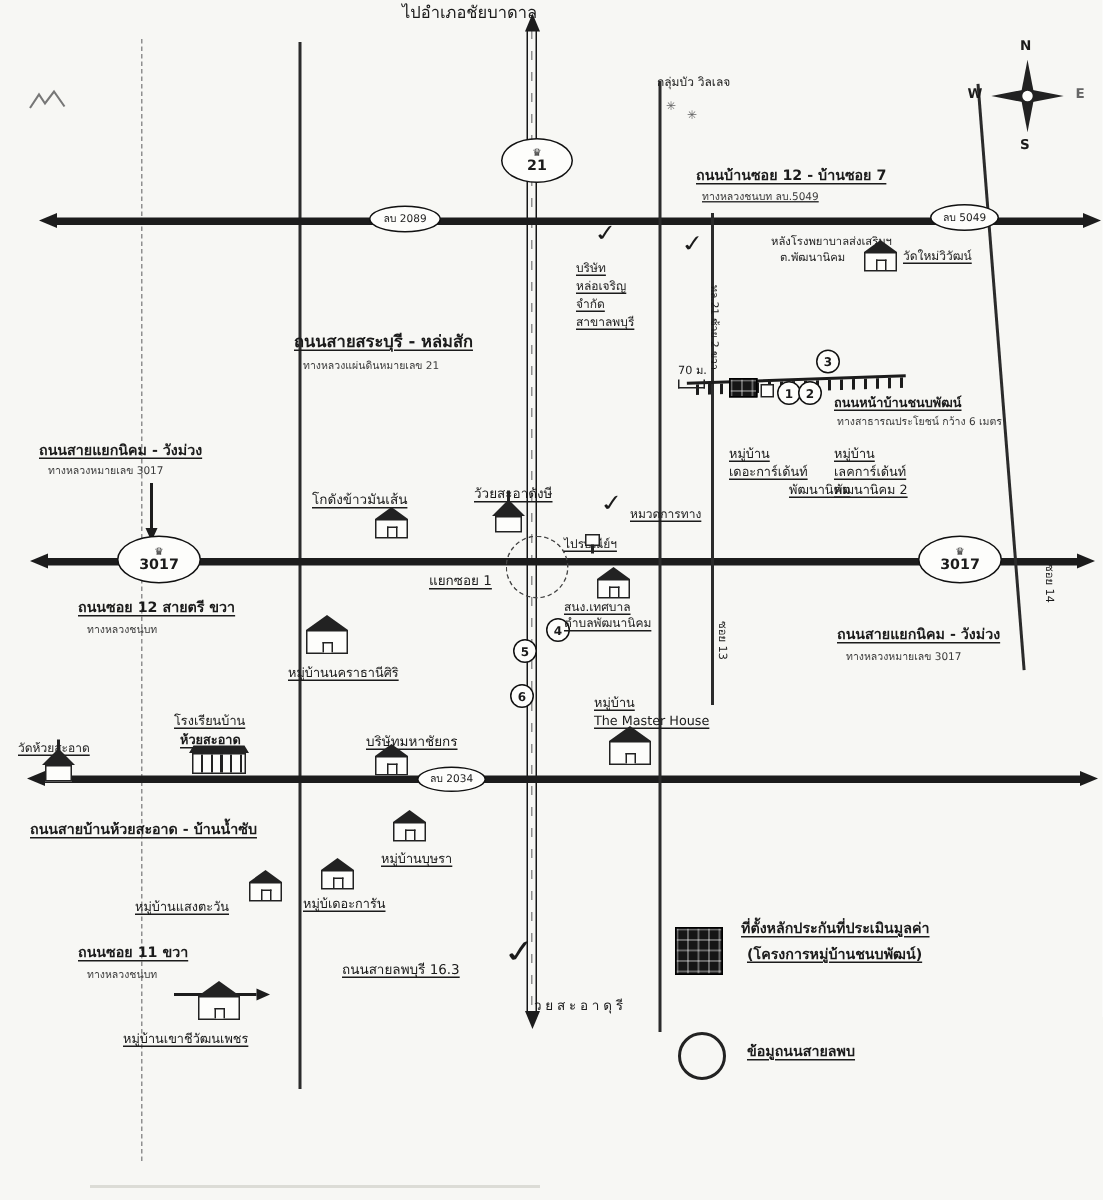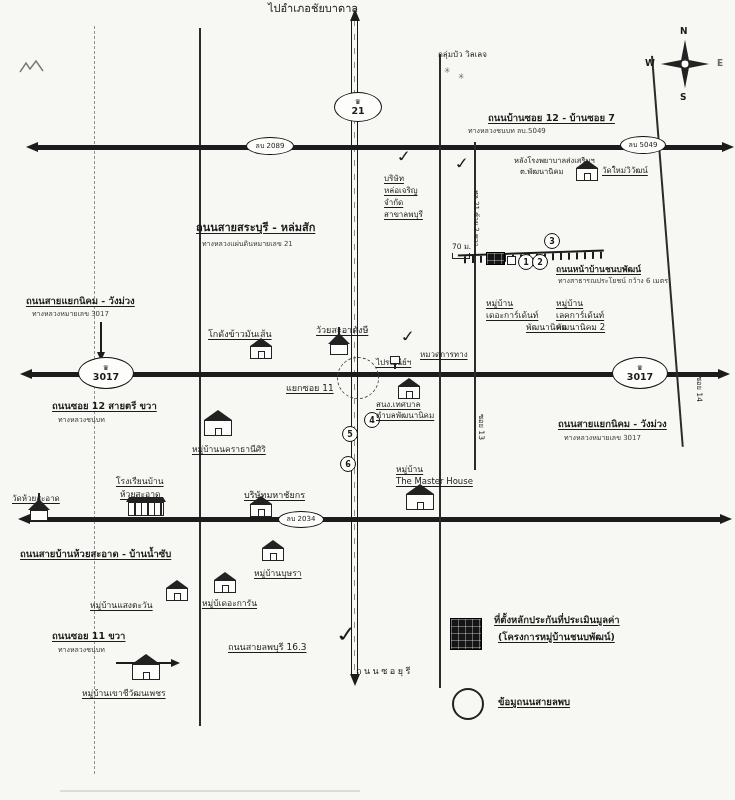--- a/index.html
+++ b/index.html
@@ -136,24 +136,24 @@
     <span class="otxt">ลบ 2089</span>
   </div>
   <div class="oval" style="left:620px;top:136px;width:44px;height:16px;">
     <span class="otxt">ลบ 5049</span>
   </div>
   <div class="oval" style="left:278px;top:511px;width:44px;height:15px;">
     <span class="otxt">ลบ 2034</span>
   </div>
 
   <div class="lbl fs11" style="left:268px;top:2px;">ไปอำเภอชัยบาดาล</div>
-  <div class="lbl fs9" style="left:356px;top:666px;letter-spacing:2.5px;">ถนนซอยุรี</div>
-
-  <div class="lbl fs95 b u" style="left:488px;top:112px;">ถนนบ้านซอย 12 - บ้านซอย 7</div>
-  <div class="lbl fs7 sub" style="left:468px;top:127px;">ทางหลวงชนบท ลบ.5049</div>
+  <div class="lbl fs9" style="left:356px;top:666px;letter-spacing:2.5px;">วยสะอาดุรี</div>
+
+  <div class="lbl fs95 b u" style="left:464px;top:112px;">ถนนบ้านซอย 12 - บ้านซอย 7</div>
+  <div class="lbl fs7 sub" style="left:468px;top:127px;text-decoration:underline;">ทางหลวงชนบท ลบ.5049</div>
 
   <div class="lbl fs11 b u" style="left:196px;top:221px;">ถนนสายสระบุรี - หล่มสัก</div>
   <div class="lbl fs7 sub" style="left:202px;top:240px;">ทางหลวงแผ่นดินหมายเลข 21</div>
 
   <div class="lbl fs85 b u" style="left:556px;top:264px;">ถนนหน้าบ้านชนบพัฒน์</div>
   <div class="lbl fs7 sub" style="left:558px;top:277px;">ทางสาธารณประโยชน์ กว้าง 6 เมตร</div>
 
   <div class="lbl fs95 b u" style="left:26px;top:295px;">ถนนสายแยกนิคม - วังม่วง</div>
   <div class="lbl fs7 sub" style="left:32px;top:310px;">ทางหลวงหมายเลข 3017</div>
 
@@ -163,21 +163,21 @@
   <div class="lbl fs95 b u" style="left:52px;top:400px;">ถนนซอย 12 สายตรี ขวา</div>
   <div class="lbl fs7 sub" style="left:58px;top:416px;">ทางหลวงชนบท</div>
 
   <div class="lbl fs95 b u" style="left:20px;top:548px;">ถนนสายบ้านห้วยสะอาด - บ้านน้ำซับ</div>
 
   <div class="lbl fs95 b u" style="left:52px;top:630px;">ถนนซอย 11 ขวา</div>
   <div class="lbl fs7 sub" style="left:58px;top:646px;">ทางหลวงชนบท</div>
 
   <div class="lbl fs9 u" style="left:228px;top:642px;">ถนนสายลพบุรี 16.3</div>
 
-  <div class="lbl fs9 u" style="left:286px;top:383px;">แยกซอย 11</div>
+  <div class="lbl fs9 u" style="left:286px;top:383px;">แยกซอย 1</div>
   <div class="vtext fs75" style="left:488px;top:414px;">ซอย 13</div>
   <div class="vtext fs75" style="left:706px;top:376px;">ซอย 14</div>
   <div class="vtext fs7" style="left:482px;top:190px;">ทล.21 ซ้าย 2 ขวา</div>
   <div class="lbl fs75" style="left:452px;top:242px;">70 ม.</div>
 
   <div class="cnum" style="left:518px;top:254px;">1</div>
   <div class="cnum" style="left:532px;top:254px;">2</div>
   <div class="cnum" style="left:544px;top:233px;">3</div>
   <div class="cnum" style="left:364px;top:412px;">4</div>
   <div class="cnum" style="left:342px;top:426px;">5</div>
@@ -211,35 +211,35 @@
   <div class="lbl fs85 u" style="left:556px;top:322px;">พัฒนานิคม 2</div>
 
   <div class="lbl fs9 u" style="left:208px;top:329px;">โกดังข้าวมันเส้น</div>
   <div class="house" style="left:250px;top:346px;"></div>
 
   <div class="lbl fs9 u" style="left:316px;top:325px;">วัวยสะอาดังษี</div>
   <div class="temple" style="left:330px;top:344px;"></div>
 
   <div class="lbl fs8 u" style="left:376px;top:358px;">ไปรษณีย์ฯ</div>
   <div class="postbox" style="left:390px;top:356px;"></div>
-  <div class="lbl fs8 u" style="left:420px;top:350px;">หมวดการทาง</div>
+  <div class="lbl fs8 u" style="left:420px;top:338px;">หมวดการทาง</div>
 
   <div class="house" style="left:398px;top:386px;"></div>
   <div class="lbl fs8 u" style="left:376px;top:400px;">สนง.เทศบาล</div>
   <div class="lbl fs8 u" style="left:376px;top:411px;">ตำบลพัฒนานิคม</div>
 
   <div class="house big" style="left:204px;top:420px;"></div>
   <div class="lbl fs85 u" style="left:192px;top:444px;">หมู่บ้านนคราธานีศิริ</div>
 
   <div class="lbl fs85 u" style="left:396px;top:464px;">หมู่บ้าน</div>
   <div class="lbl fs85 u" style="left:396px;top:476px;">The Master House</div>
   <div class="house big" style="left:406px;top:494px;"></div>
 
   <div class="lbl fs85 u" style="left:116px;top:476px;">โรงเรียนบ้าน</div>
-  <div class="lbl fs85 u" style="left:120px;top:489px;">ห้วยสะอาด</div>
+  <div class="lbl fs85 u" style="left:120px;top:489px;font-weight:bold;">ห้วยสะอาด</div>
   <div class="school" style="left:128px;top:502px;"></div>
 
   <div class="lbl fs8 u" style="left:12px;top:494px;">วัดห้วยสะอาด</div>
   <div class="temple" style="left:30px;top:510px;"></div>
 
   <div class="lbl fs9 u" style="left:244px;top:490px;">บริษัทมหาชัยกร</div>
   <div class="house" style="left:250px;top:504px;"></div>
 
   <div class="house" style="left:262px;top:548px;"></div>
   <div class="lbl fs85 u" style="left:254px;top:568px;">หมู่บ้านบุษรา</div>

